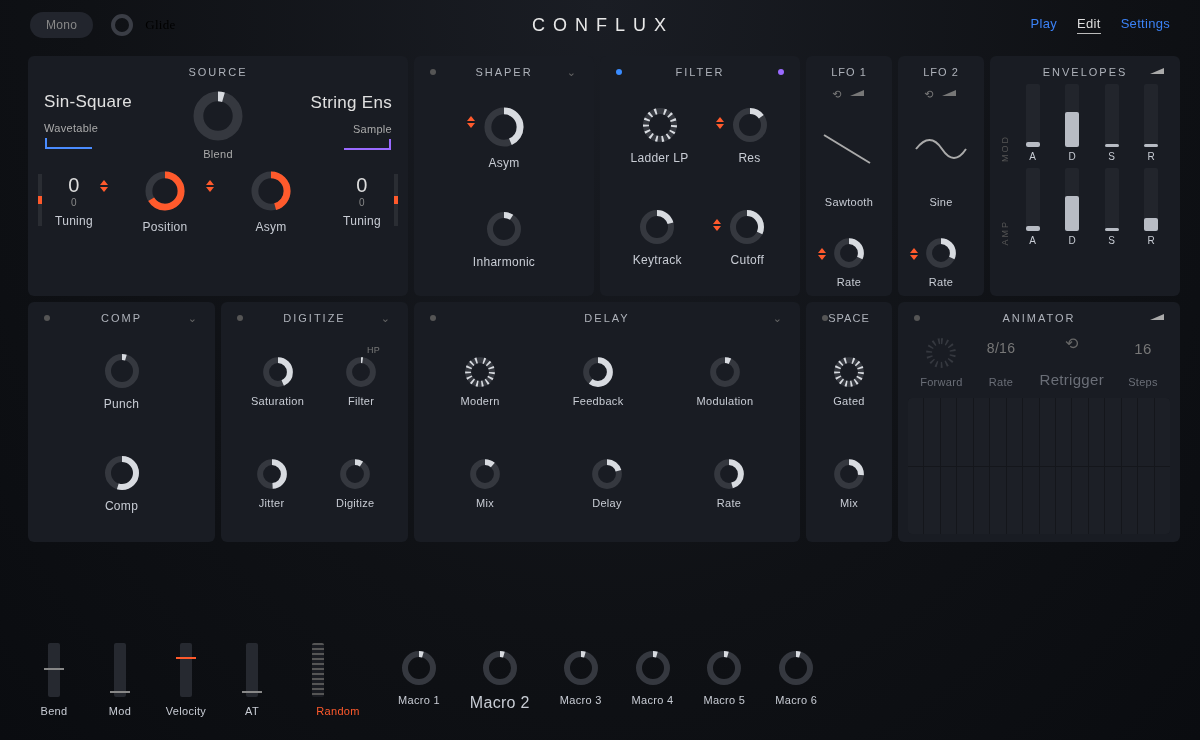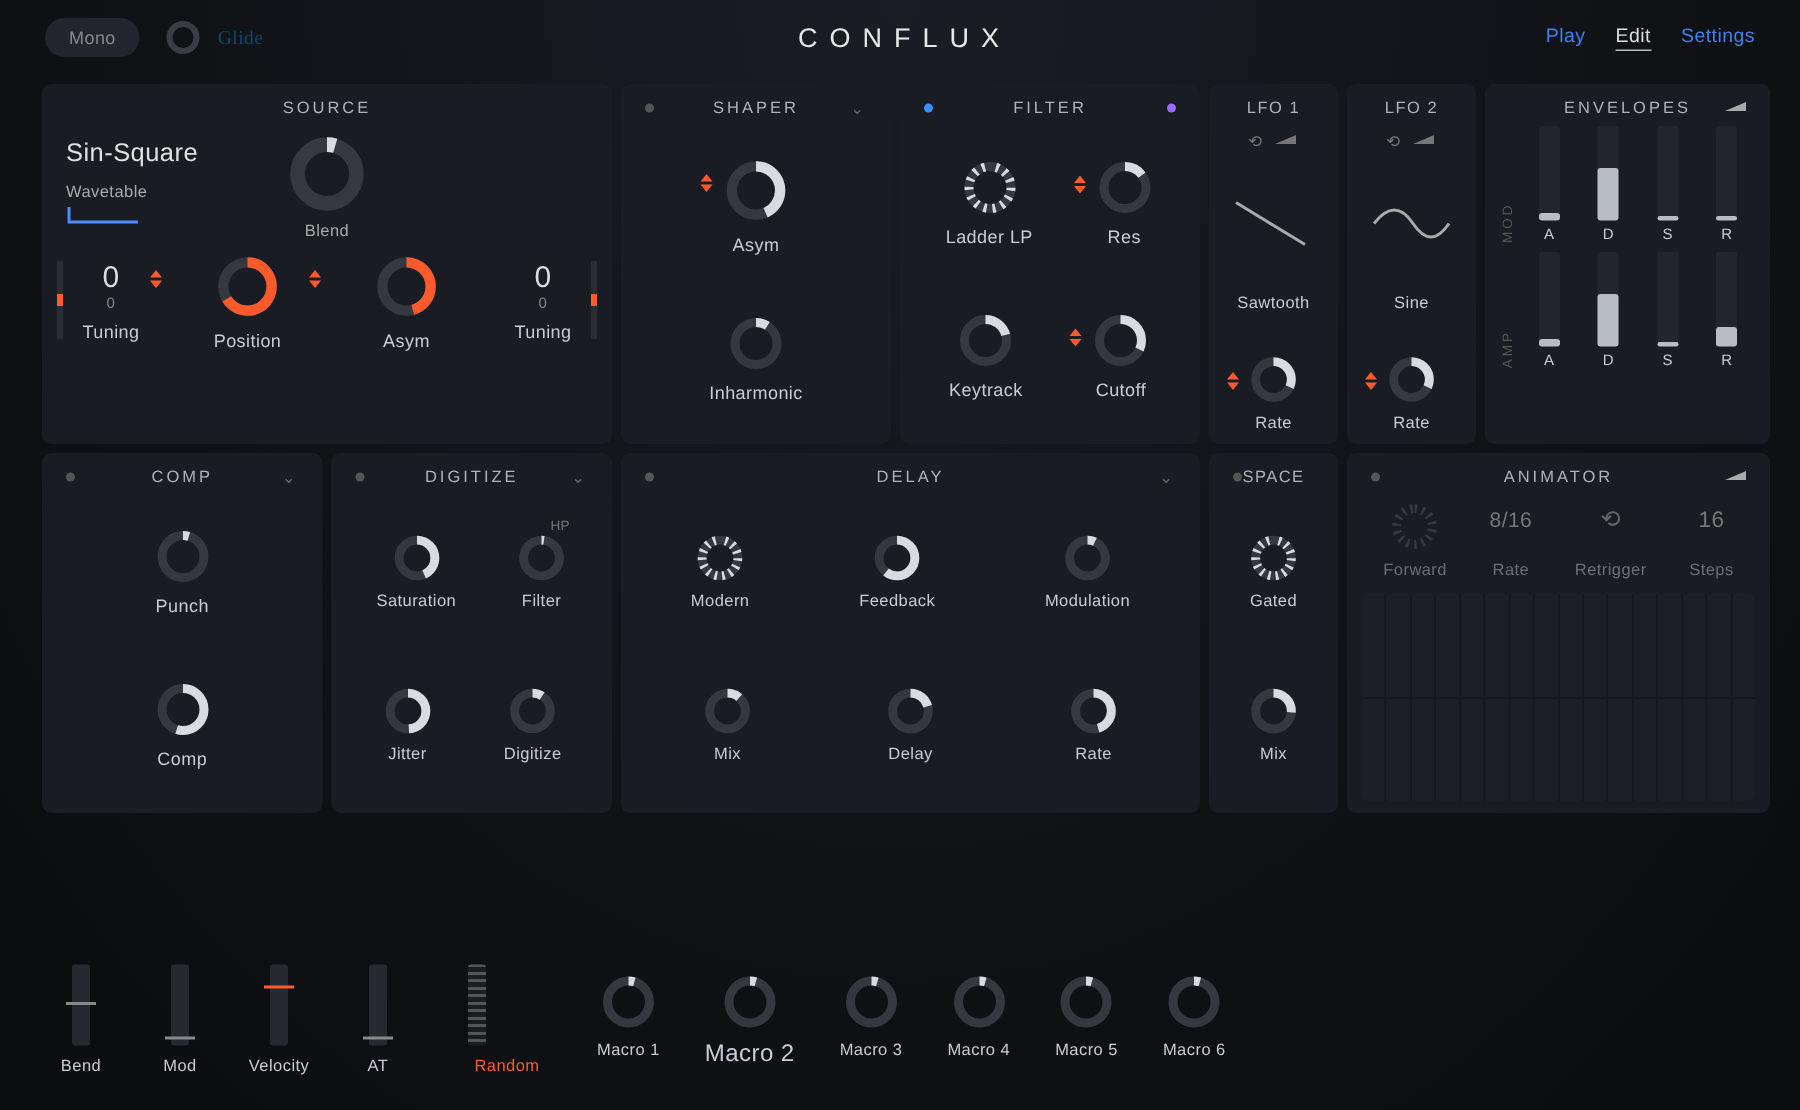--- a/index.html
+++ b/index.html
@@ -13,21 +13,21 @@
     letter-spacing: 0.3px;
     user-select: none;
   }
   .header {
     display: flex; align-items: center; height: 50px; padding: 0 30px;
   }
   .mono-pill {
     background: #22252d; color: #888; padding: 6px 16px; border-radius: 14px;
     font-size: 12px;
   }
-  .glide-wrap { display: flex; align-items: center; gap: 12px; margin-left: 18px; color:#0c4a6e;font-family:Liberation Serif, serif; }
+  .glide-wrap { display: flex; align-items: center; gap: 12px; margin-left: 18px; color:#000000;font-family:Liberation Serif, serif; }
   .small-knob {
     width: 22px; height: 22px; border-radius: 50%;
     border: 4px solid #3a3d45; position: relative;
   }
   .logo {
     flex: 1; text-align: center; letter-spacing: 8px; font-weight: 300;
     font-size: 18px; color: #e8e8e8;
   }
   .nav { display: flex; gap: 20px; font-size: 13px; }
   .nav-item { color: #3b82f6; cursor: pointer; }
@@ -168,20 +168,27 @@
           </svg>
       </div>
       <div style="display:flex;flex-direction:column;align-items:center;">
         <div class="knob knob-big">
           <svg viewBox="0 0 40 40">
               <circle class="bg" cx="20" cy="20" r="14" fill="none" stroke-width="7"></circle>
               <circle class="fg" cx="20" cy="20" r="14" fill="none" stroke-width="7" stroke-dasharray="88" stroke-dashoffset="84"></circle>
             </svg>
         </div>
         <div class="blend-lbl">Blend</div>
+      </div>
+      <div>
+        <div class="src-name r">String Ens</div>
+        <div class="src-sub r">Sample</div>
+        <svg class="bracket" style="float:right" viewBox="0 0 50 18">
+            <path d="M48 2 v10 h-46" stroke="#9a6aff" fill="none" stroke-width="2"></path>
+          </svg>
       </div>
     </div>
     <div class="source-bottom">
       <div class="tuning-box">
         <div class="vbar l">
             <div class="vbar-fill"></div>
           </div>
         <div class="tuning-val">0</div>
         <div class="tuning-fine">0</div>
         <div class="label" style="margin-top:6px">Tuning</div>
@@ -576,21 +583,21 @@
                 <circle class="bg" cx="20" cy="20" r="14" fill="none" stroke-width="7" style="stroke-dasharray:2 4"></circle>
               </svg></div>
             <div class="label-dim" style="font-size:11px">Forward</div>
           </div>
         <div class="knob-col">
             <div style="color:#777;font-size:14px">8/16</div>
             <div class="label-dim" style="font-size:11px;margin-top:14px">Rate</div>
           </div>
         <div class="knob-col">
             <div style="color:#666;font-size:16px">⟲</div>
-            <div class="label-dim" style="font-size:11px;margin-top:12px">Retrigger</div>
+            <div class="label-dim" style="font-size:15px;margin-top:12px">Retrigger</div>
           </div>
         <div class="knob-col">
             <div style="color:#777;font-size:15px">16</div>
             <div class="label-dim" style="font-size:11px;margin-top:13px">Steps</div>
           </div>
       </div>
       <div class="anim-grid">
         <div></div>
           <div></div>
           <div></div>

